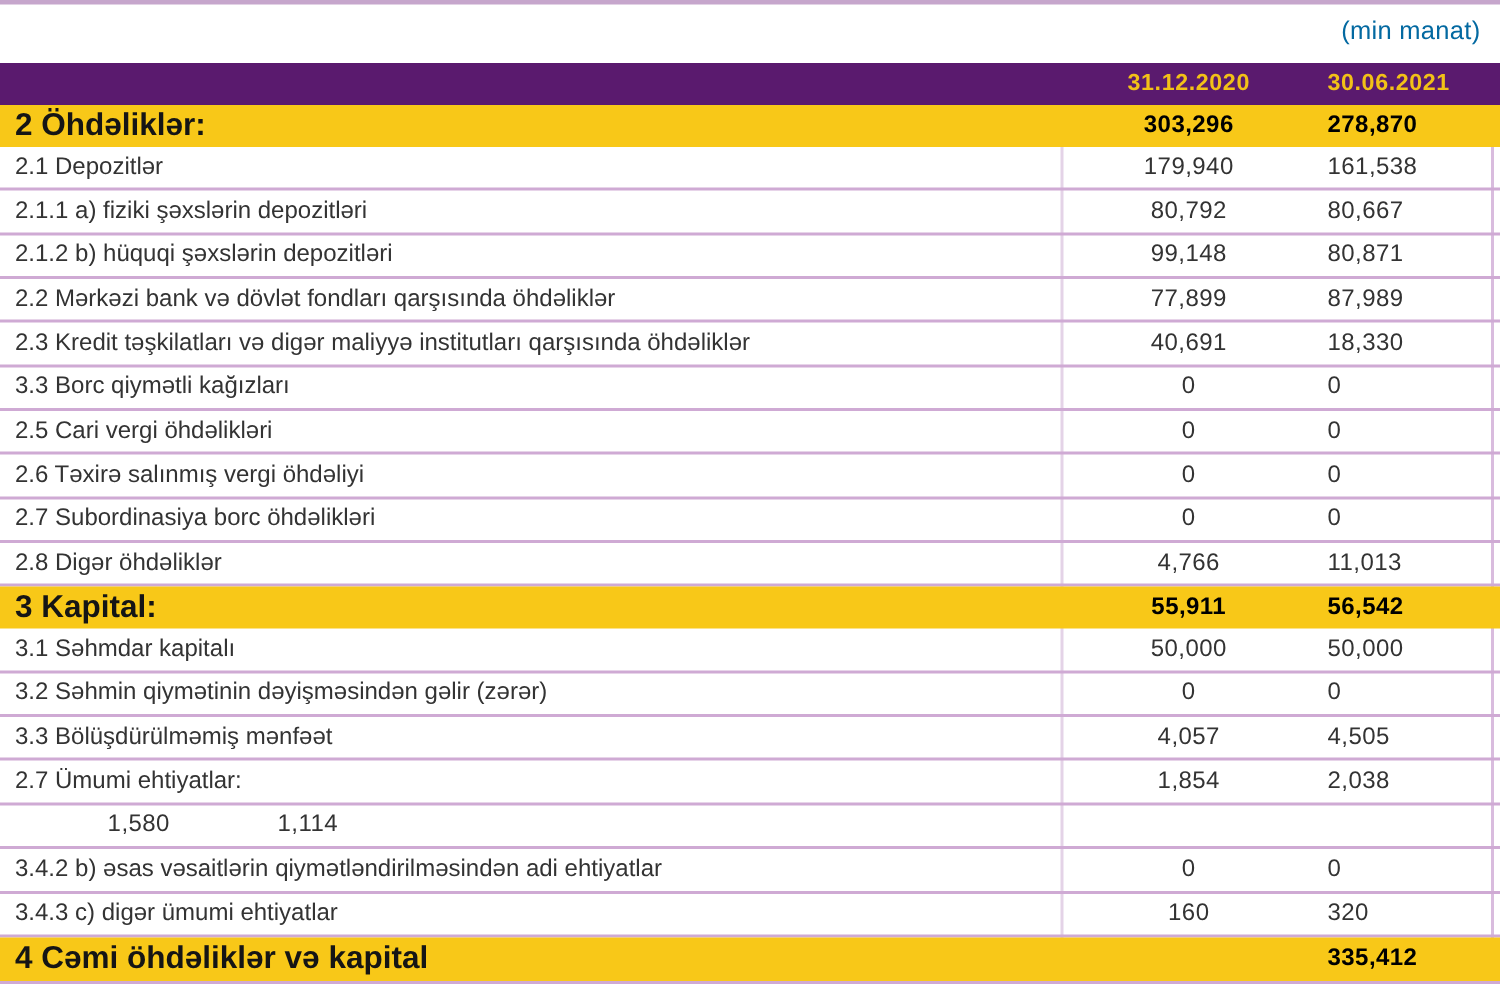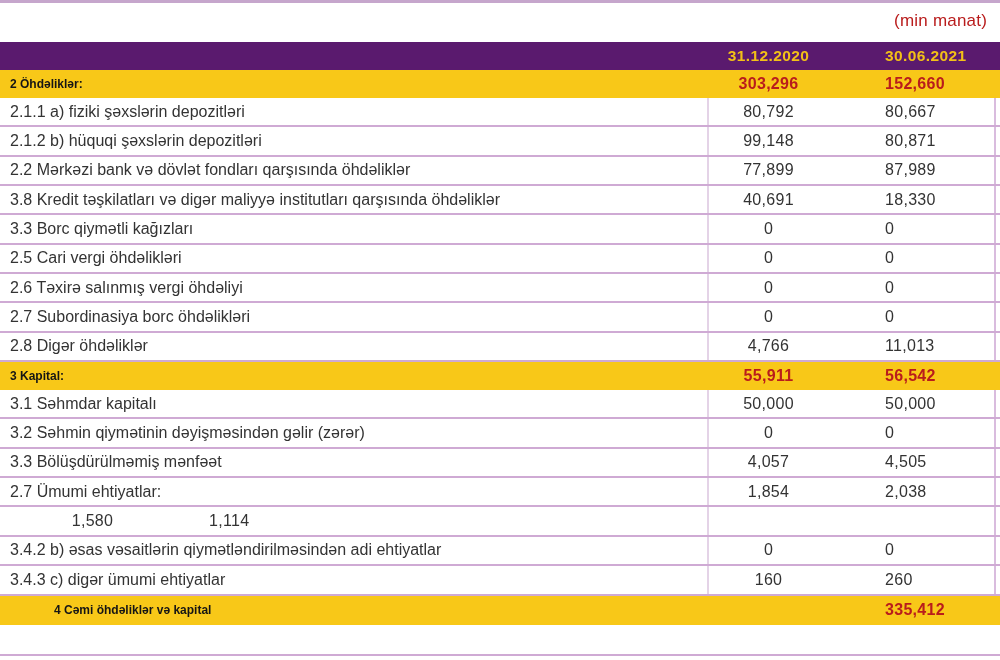--- a/index.html
+++ b/index.html
@@ -10,43 +10,43 @@
   }
   html,body{margin:0;padding:0;}
   body{
     width:1000px;height:660px;position:relative;background:#ffffff;
     font-family:"Liberation Sans","DejaVu Sans",sans-serif;
     overflow:hidden;
   }
   .top-rule{position:absolute;top:0;left:0;width:1000px;height:3px;background:#c6a6cc;}
   .unit-note{
     position:absolute;top:11px;right:13px;
-    font-size:17px;color:#b91c1c;letter-spacing:.2px;
+    font-size:17px;color:#0369a1;letter-spacing:.2px;
   }
   .table{position:absolute;top:42px;left:0;width:1000px;}
   .vline{position:absolute;top:0;bottom:0;width:2px;z-index:0;}
   .vline-col{left:707px;background:#e4d3e7;}
   .vline-right{left:994px;background:#d9bcde;}
   .row{
     display:flex;align-items:center;position:relative;z-index:1;
-    box-sizing:border-box;width:1000px;gap:24px;
+    box-sizing:border-box;width:1000px;
   }
   .row.item{height:29.35px;border-bottom:2px solid var(--separator);background:transparent;}
   .row.header{height:28px;background:var(--purple);}
   .row.section{height:28px;background:var(--yellow);}
-  .row.section.last{height:29px;padding-left:44px;}
+  .row.section.last{height:29px;}
   .cell{box-sizing:border-box;}
   .cell.label{
     flex:1;min-width:0;padding-left:10px;font-size:16px;color:#333333;
     white-space:nowrap;overflow:hidden;
   }
   .cell.v1{width:185px;text-align:center;font-size:16px;color:#333333;letter-spacing:.3px;}
   .cell.v2{width:115px;font-size:16px;color:#333333;letter-spacing:.3px;padding-right:18px;}
-  .row.section .cell.label{font-weight:bold;color:#151515;font-size:12px;}
-  .row.section .cell.v1,.row.section .cell.v2{font-weight:bold;color:#b91c1c;}
+  .row.section .cell.label{font-weight:bold;color:#151515;font-size:21px;}
+  .row.section .cell.v1,.row.section .cell.v2{font-weight:bold;color:#000000;}
   .row.header .cell.v1,.row.header .cell.v2{
     color:var(--date-yellow);font-weight:bold;font-size:15.5px;letter-spacing:.4px;
   }
   .bottom-rule{position:absolute;top:654px;left:0;width:1000px;height:2px;background:var(--separator);}
 </style>
 </head>
 <body>
 
 <div class="top-rule"></div>
 
@@ -59,39 +59,44 @@
   <div class="row header">
     <div class="cell label"></div>
     <div class="cell v1">31.12.2020</div>
     <div class="cell v2">30.06.2021</div>
   </div>
 
   <div id="rows">
       <div class="row section">
         <div class="cell label">2 Öhdəliklər:</div>
         <div class="cell v1">303,296</div>
-        <div class="cell v2">152,660</div>
+        <div class="cell v2">278,870</div>
+      </div>
+      <div class="row item">
+        <div class="cell label">2.1 Depozitlər</div>
+        <div class="cell v1">179,940</div>
+        <div class="cell v2">161,538</div>
       </div>
       <div class="row item">
         <div class="cell label">2.1.1 a) fiziki şəxslərin depozitləri</div>
         <div class="cell v1">80,792</div>
         <div class="cell v2">80,667</div>
       </div>
       <div class="row item">
         <div class="cell label">2.1.2 b) hüquqi şəxslərin depozitləri</div>
         <div class="cell v1">99,148</div>
         <div class="cell v2">80,871</div>
       </div>
       <div class="row item">
         <div class="cell label">2.2 Mərkəzi bank və dövlət fondları qarşısında öhdəliklər</div>
         <div class="cell v1">77,899</div>
         <div class="cell v2">87,989</div>
       </div>
       <div class="row item">
-        <div class="cell label">3.8 Kredit təşkilatları və digər maliyyə institutları qarşısında öhdəliklər</div>
+        <div class="cell label">2.3 Kredit təşkilatları və digər maliyyə institutları qarşısında öhdəliklər</div>
         <div class="cell v1">40,691</div>
         <div class="cell v2">18,330</div>
       </div>
       <div class="row item">
         <div class="cell label">3.3 Borc qiymətli kağızları</div>
         <div class="cell v1">0</div>
         <div class="cell v2">0</div>
       </div>
       <div class="row item">
         <div class="cell label">2.5 Cari vergi öhdəlikləri</div>
@@ -143,21 +148,21 @@
         <div class="cell v2">1,114</div>
       </div>
       <div class="row item">
         <div class="cell label">3.4.2 b) əsas vəsaitlərin qiymətləndirilməsindən adi ehtiyatlar</div>
         <div class="cell v1">0</div>
         <div class="cell v2">0</div>
       </div>
       <div class="row item">
         <div class="cell label">3.4.3 c) digər ümumi ehtiyatlar</div>
         <div class="cell v1">160</div>
-        <div class="cell v2">260</div>
+        <div class="cell v2">320</div>
       </div>
       <div class="row section last">
         <div class="cell label">4 Cəmi öhdəliklər və kapital</div>
         <div class="cell v2">335,412</div>
       </div>
     </div>
 </div>
 
 <div class="bottom-rule"></div>
 

